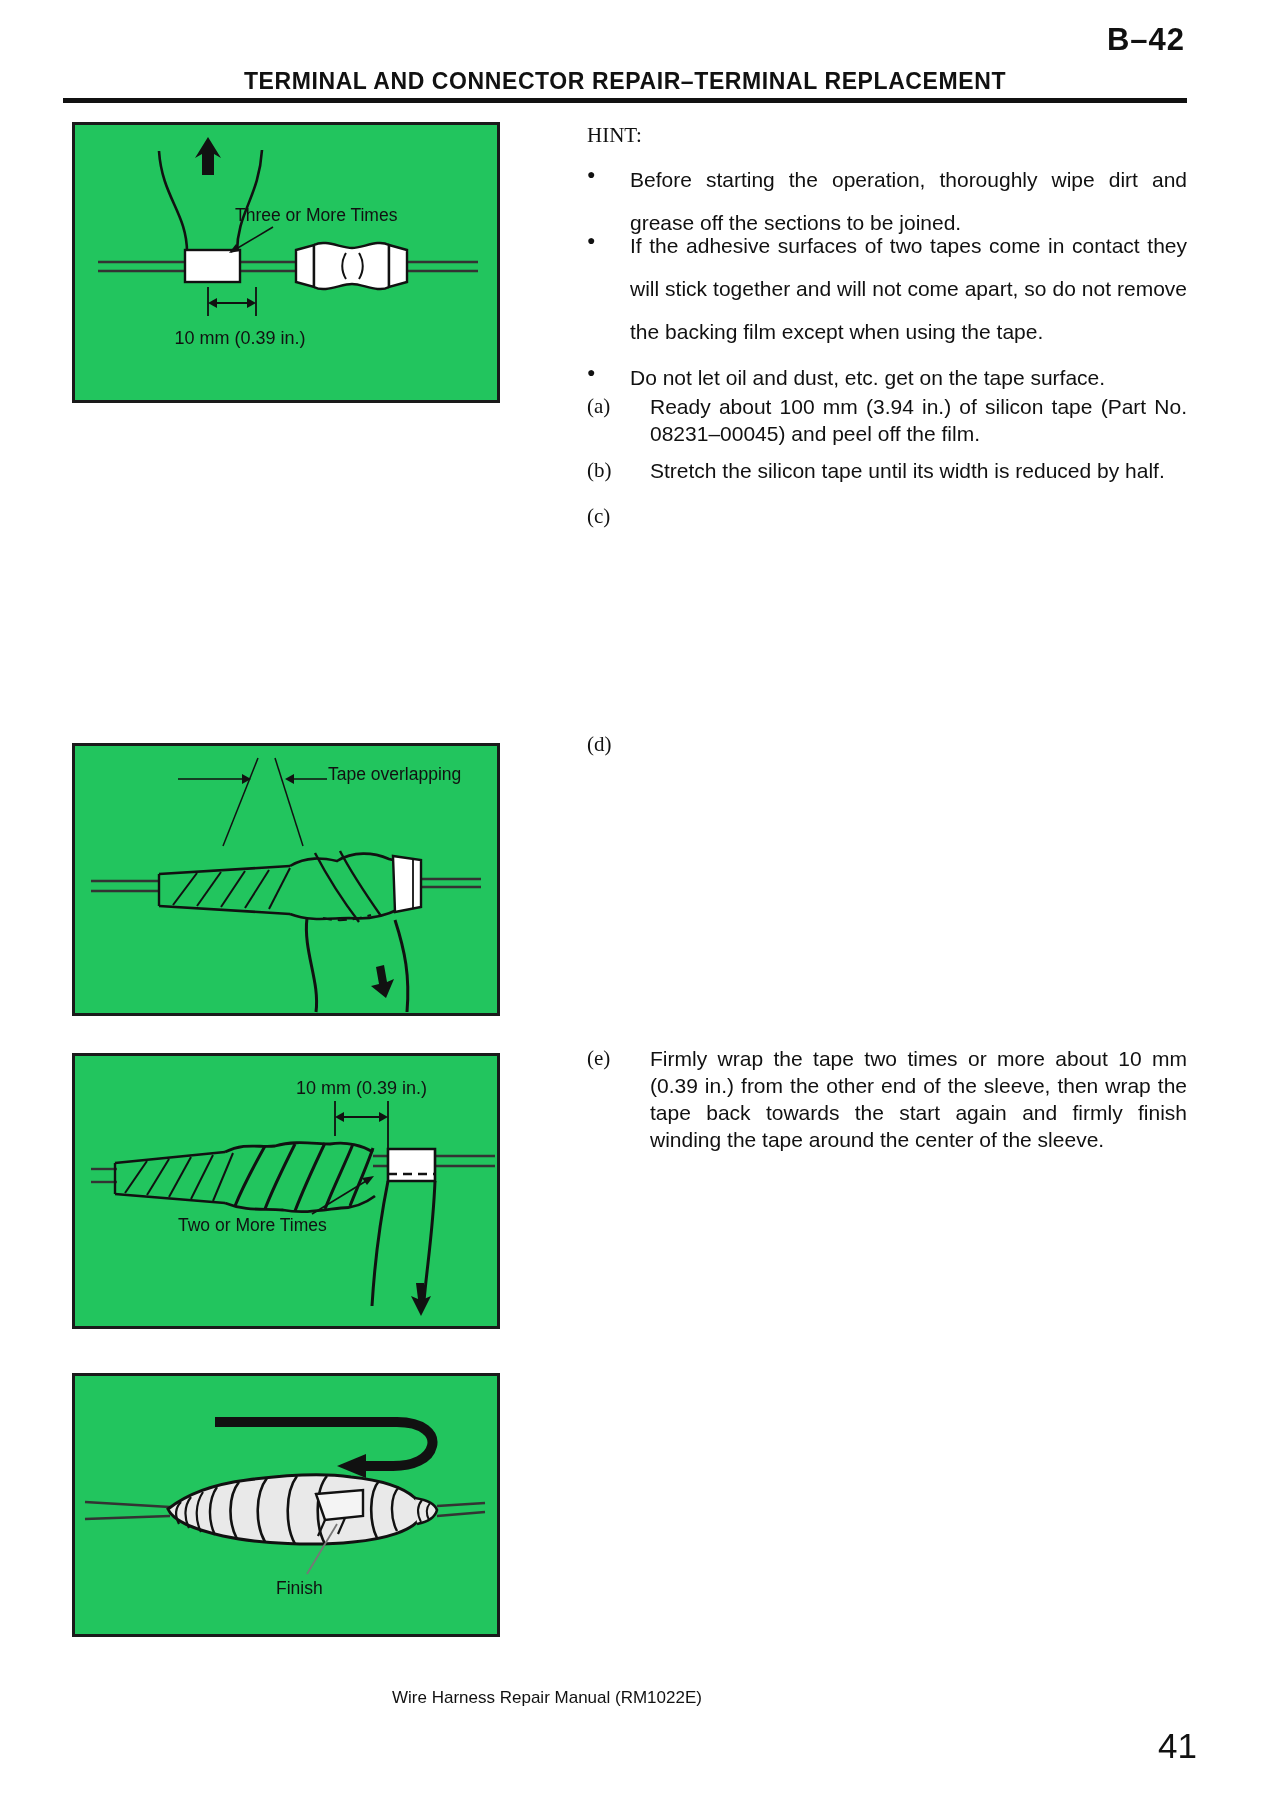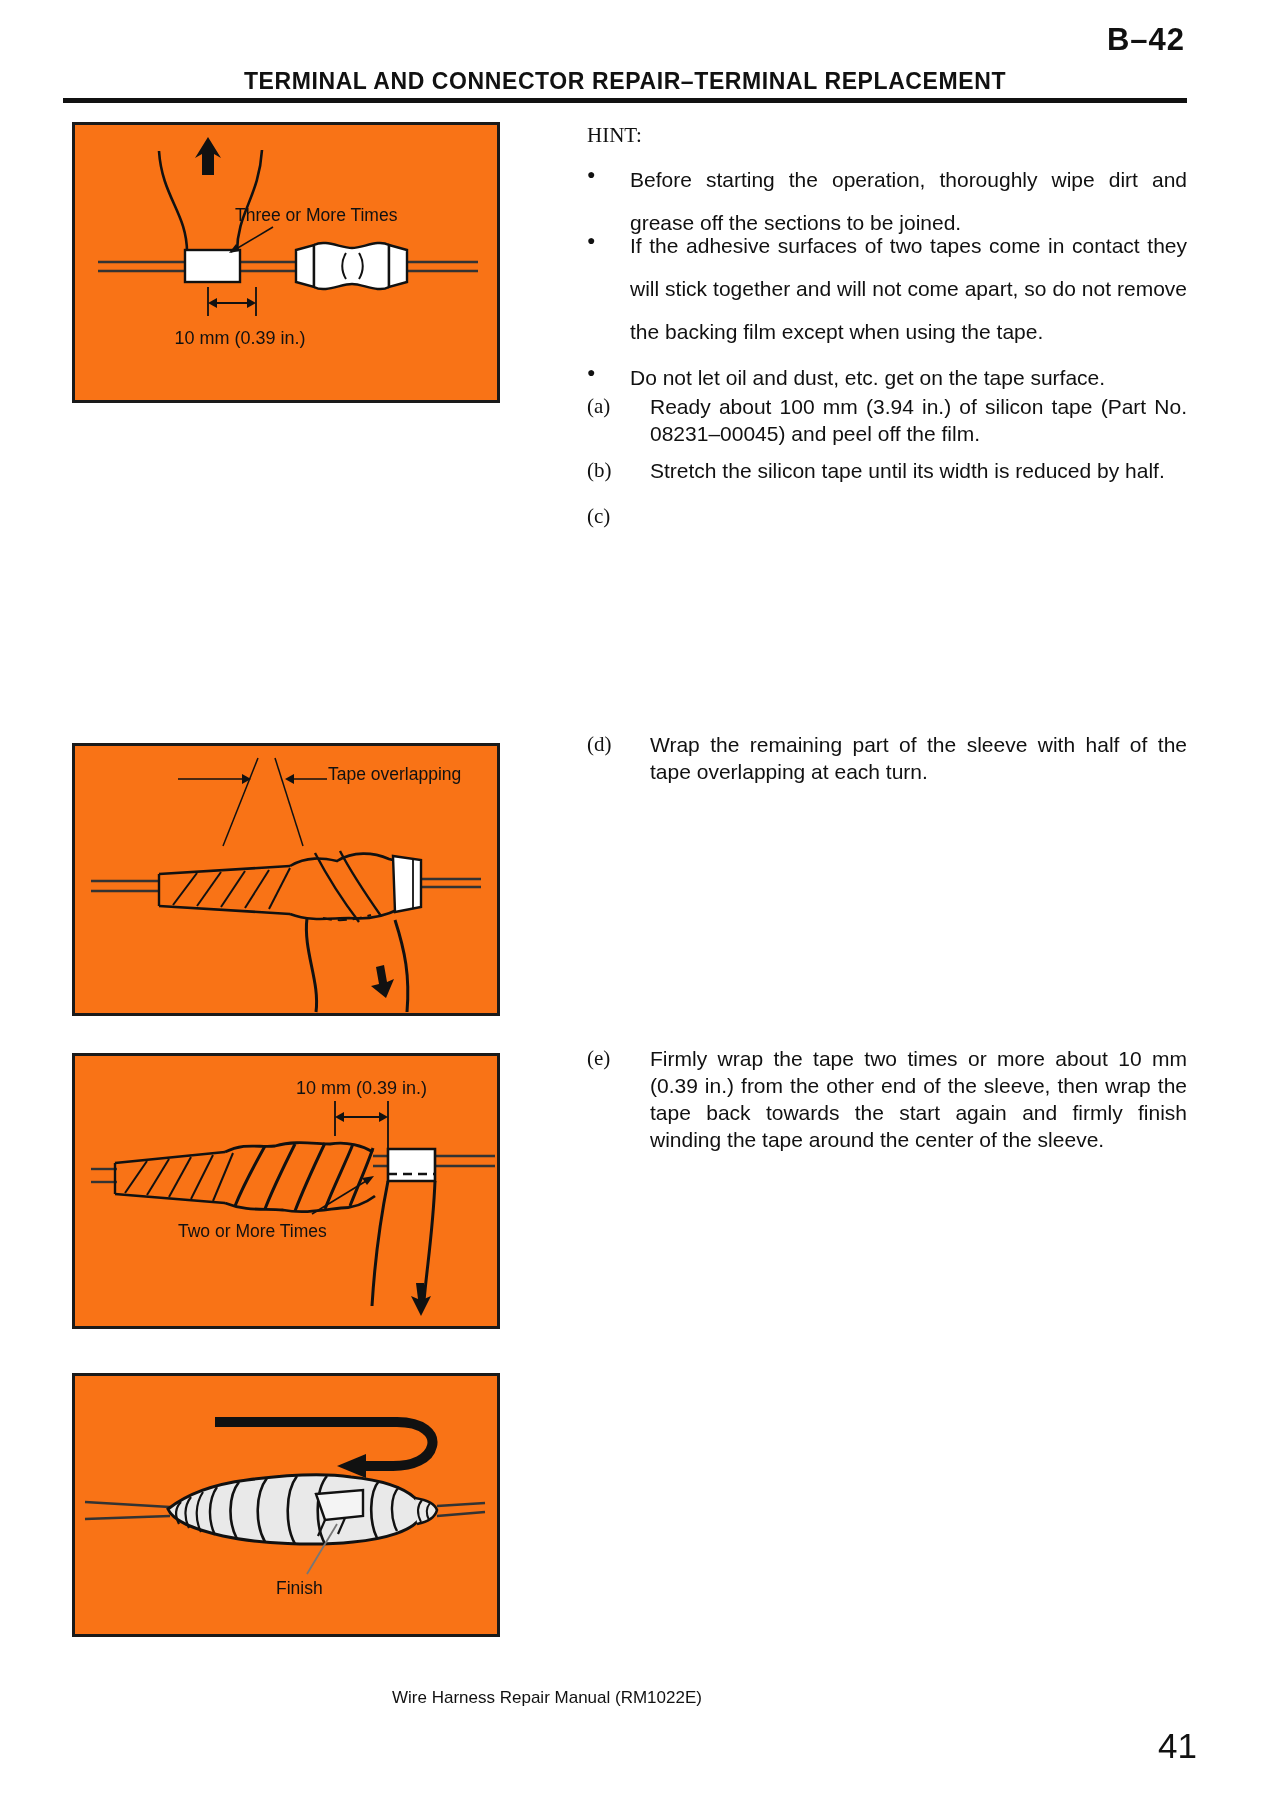--- a/index.html
+++ b/index.html
@@ -7,21 +7,21 @@
     width:1280px;height:1811px;position:relative;background:#ffffff;
     font-family:"Liberation Sans", sans-serif;color:#111;overflow:hidden;
   }
   .abs{position:absolute;}
   
   .page-code{top:22px;right:95px;font-size:31px;font-weight:bold;letter-spacing:1px;}
   .doc-title{top:68px;left:63px;width:1124px;text-align:center;font-weight:bold;
     font-size:23px;letter-spacing:0.6px;}
   .title-rule{top:98px;left:63px;width:1124px;height:5px;background:#111;}
   
-  .figure{left:72px;width:422px;border:3px solid #1a1a1a;background:#f97316;position:absolute;}
+  .figure{left:72px;width:422px;border:3px solid #1a1a1a;background:#22c55e;position:absolute;}
   #fig1{top:122px;height:275px;}
   #fig2{top:743px;height:267px;}
   #fig3{top:1053px;height:270px;}
   #fig4{top:1373px;height:258px;}
   .figure svg{position:absolute;left:0;top:0;}
   .fig-label{position:absolute;font-size:17.5px;color:#111;white-space:nowrap;}
   
   .hint-label{left:587px;top:123px;font-size:21px;font-family:Liberation Serif, serif;}
   .bullet{position:absolute;left:587px;width:600px;display:flex;}
   .bullet .dot{width:43px;font-size:14px;line-height:33px;}
@@ -131,21 +131,21 @@
     <path d="M275,150 C282,132 292,110 298,92" fill="none" stroke="#111" stroke-width="3"></path>
     <path d="M313,93 L360,93 L360,125 L313,125 Z" fill="#fff" stroke="#111" stroke-width="2.6"></path>
     <line x1="313" y1="118" x2="360" y2="118" stroke="#111" stroke-width="2.4" stroke-dasharray="9 6"></line>
     <path d="M313,125 C306,160 300,200 297,250" fill="none" stroke="#111" stroke-width="3"></path>
     <path d="M360,125 C358,175 352,210 349,245" fill="none" stroke="#111" stroke-width="3"></path>
     <path d="M341,227 L349,227 L349,243 L356,240 L346,260 L336,240 L343,243 Z" fill="#111"></path>
     <line x1="237" y1="158" x2="296" y2="122" stroke="#111" stroke-width="1.6"></line>
     <polygon points="299,120 292,129 287,122" fill="#111"></polygon>
   </svg>
   <div class="fig-label" style="left:221px;top:22px;font-size:18px;">10 mm (0.39 in.)</div>
-  <div class="fig-label" style="left:103px;top:165px;text-align:center;">Two or More Times</div>
+  <div class="fig-label" style="left:103px;top:159px;text-align:center;">Two or More Times</div>
 </div>
 
 <div class="figure" id="fig4">
   <svg width="422" height="258" viewBox="0 0 422 258">
     <path d="M140,46 L322,46 C348,46 360,58 357,70 C354,83 338,90 318,90 L289,90" fill="none" stroke="#111" stroke-width="10"></path>
     <polygon points="291,78 291,102 262,90" fill="#111"></polygon>
     <line x1="10" y1="126" x2="95" y2="131" stroke="#333" stroke-width="2.6"></line>
     <line x1="10" y1="143" x2="95" y2="140" stroke="#333" stroke-width="2.6"></line>
     <line x1="362" y1="130" x2="410" y2="127" stroke="#333" stroke-width="2.6"></line>
     <line x1="362" y1="140" x2="410" y2="136" stroke="#333" stroke-width="2.6"></line>
@@ -191,21 +191,20 @@
 </div>
 <div class="step" id="step-b">
   <span class="sid">(b)</span>
   <span class="stext">Stretch the silicon tape until its width is reduced by half.</span>
 </div>
 <div class="step" id="step-c">
   <span class="sid">(c)</span>
 </div>
 <div class="step" id="step-d">
   <span class="sid">(d)</span>
-  <span class="stext">Wrap the remaining part of the sleeve with half of the tape overlapping at each turn.</span>
 </div>
 <div class="step" id="step-e">
   <span class="sid">(e)</span>
   <span class="stext">Firmly wrap the tape two times or more about 10 mm (0.39 in.) from the other end of the sleeve, then wrap the tape back towards the start again and firmly finish winding the tape around the center of the sleeve.</span>
 </div>
 
 <div class="abs footer-text">Wire Harness Repair Manual (RM1022E)</div>
 <div class="abs page-number">41</div>
 
 </body></html>

